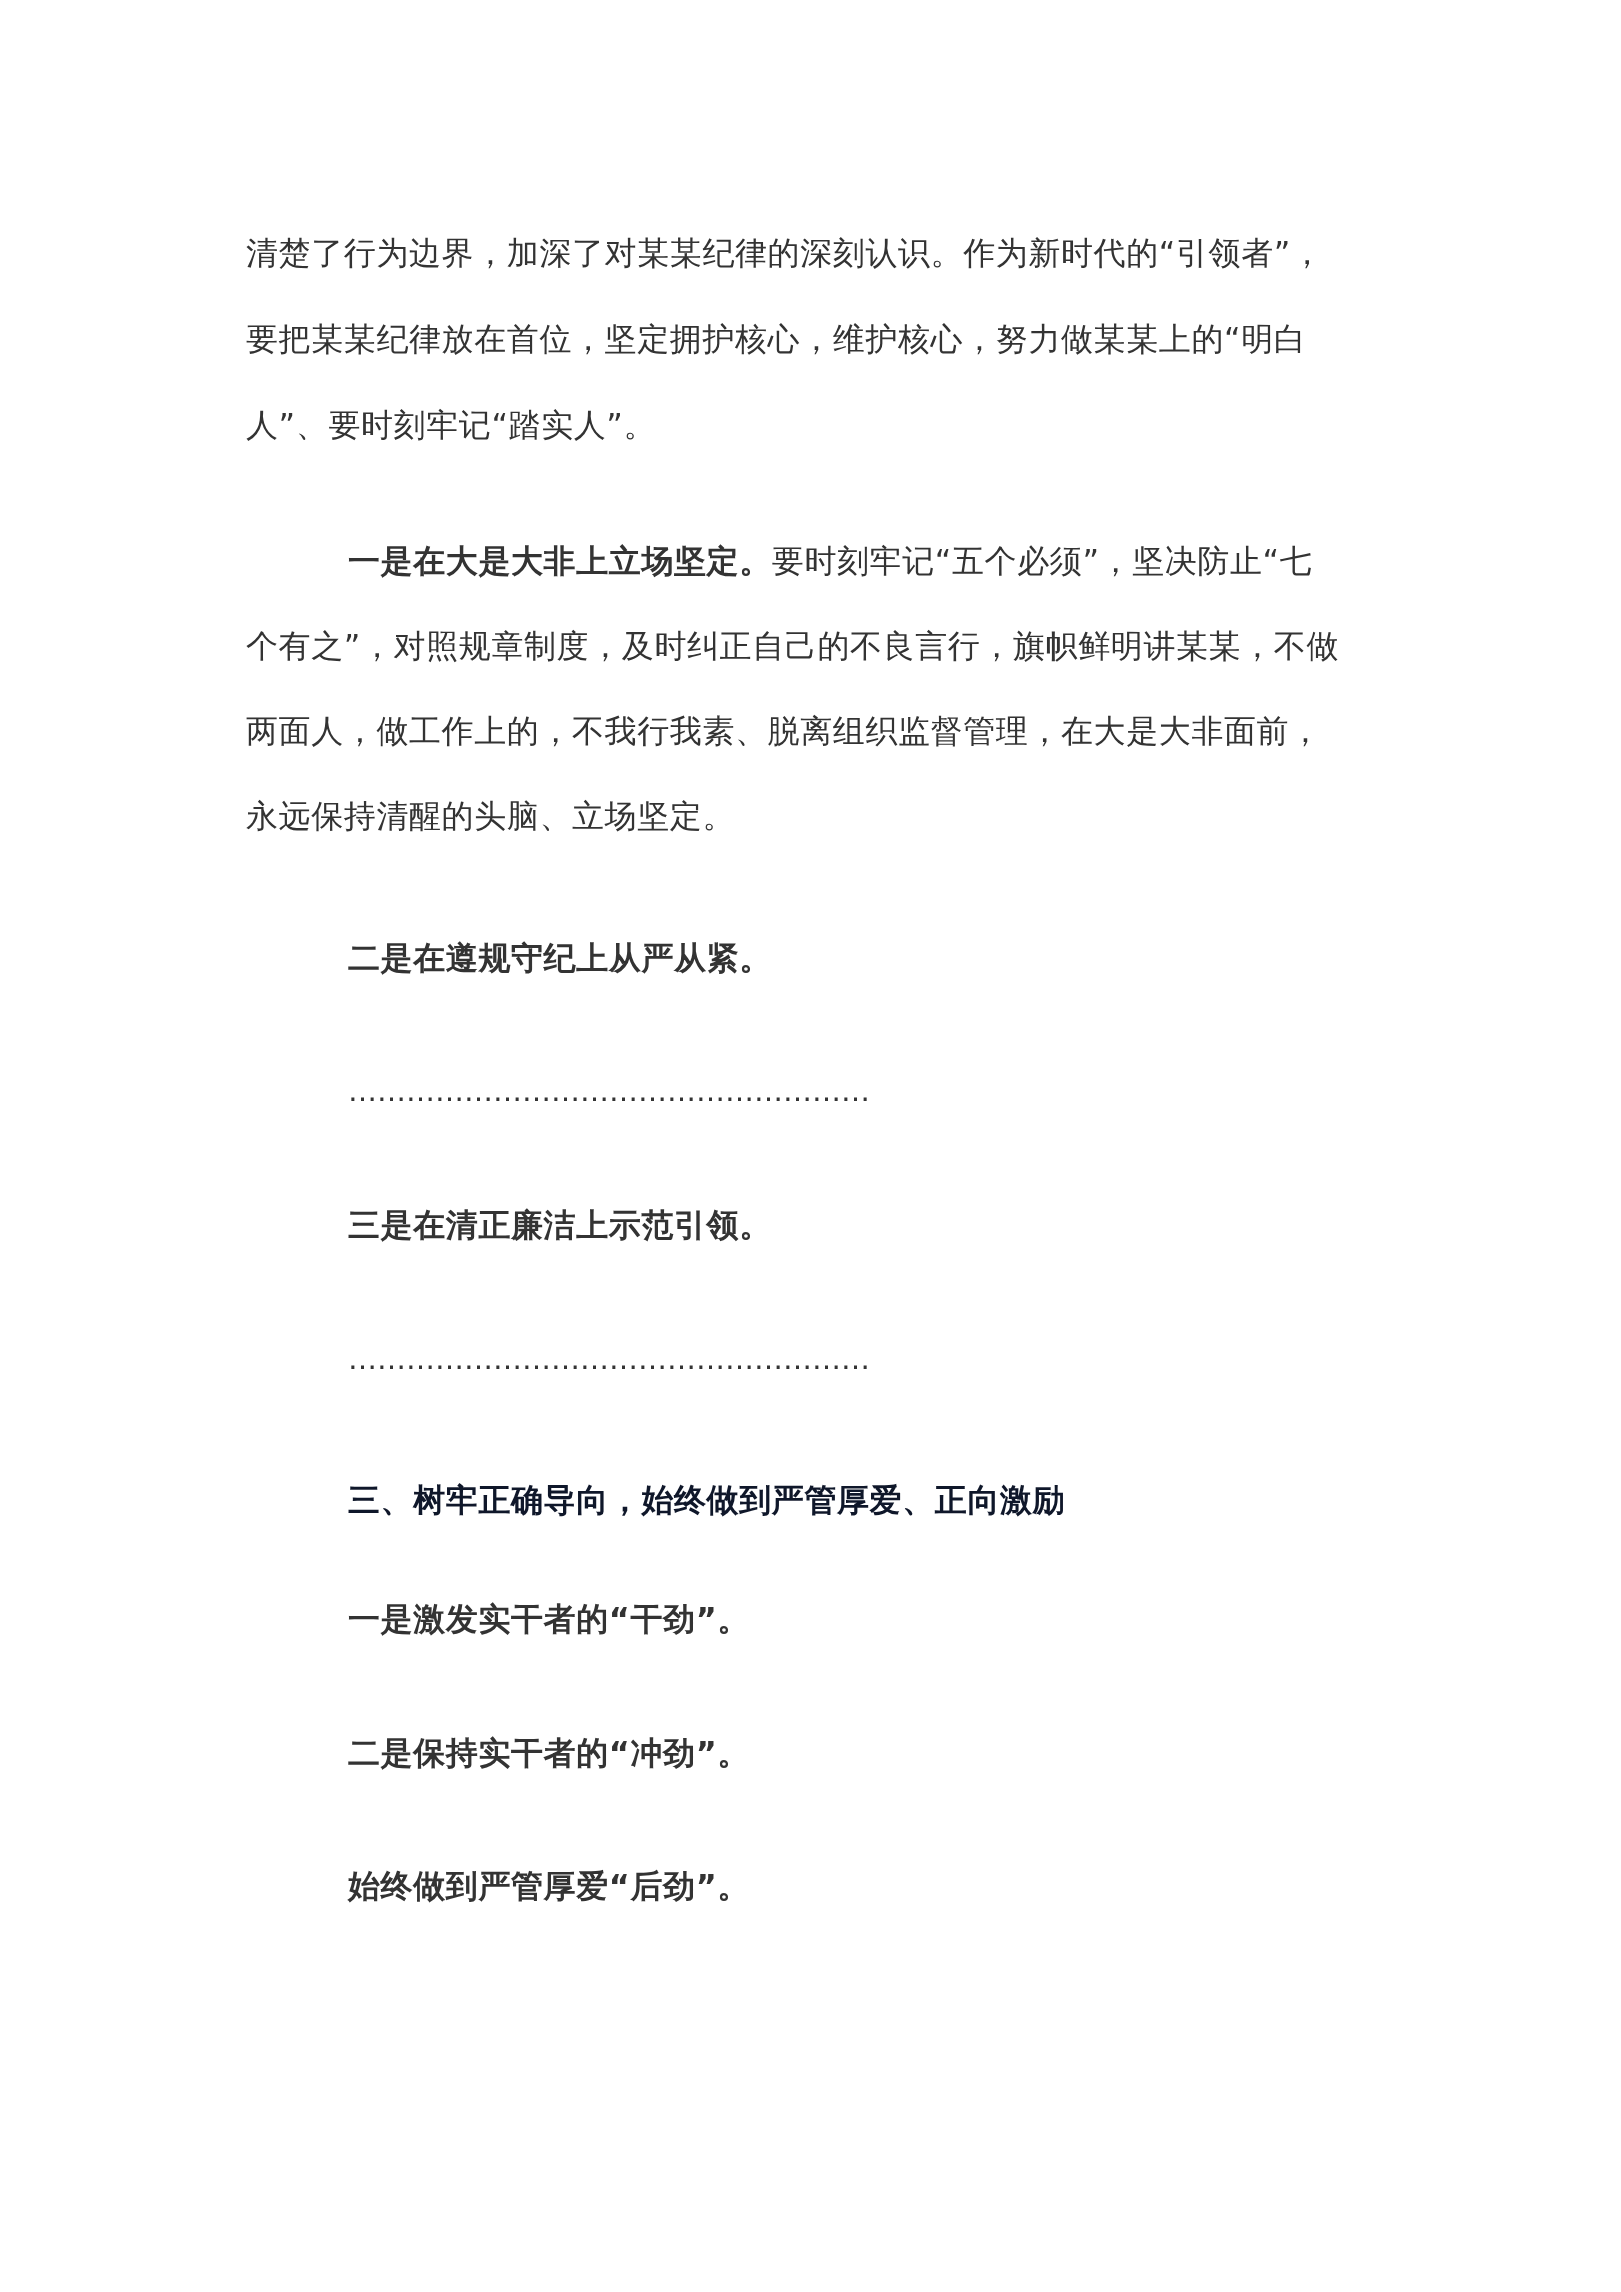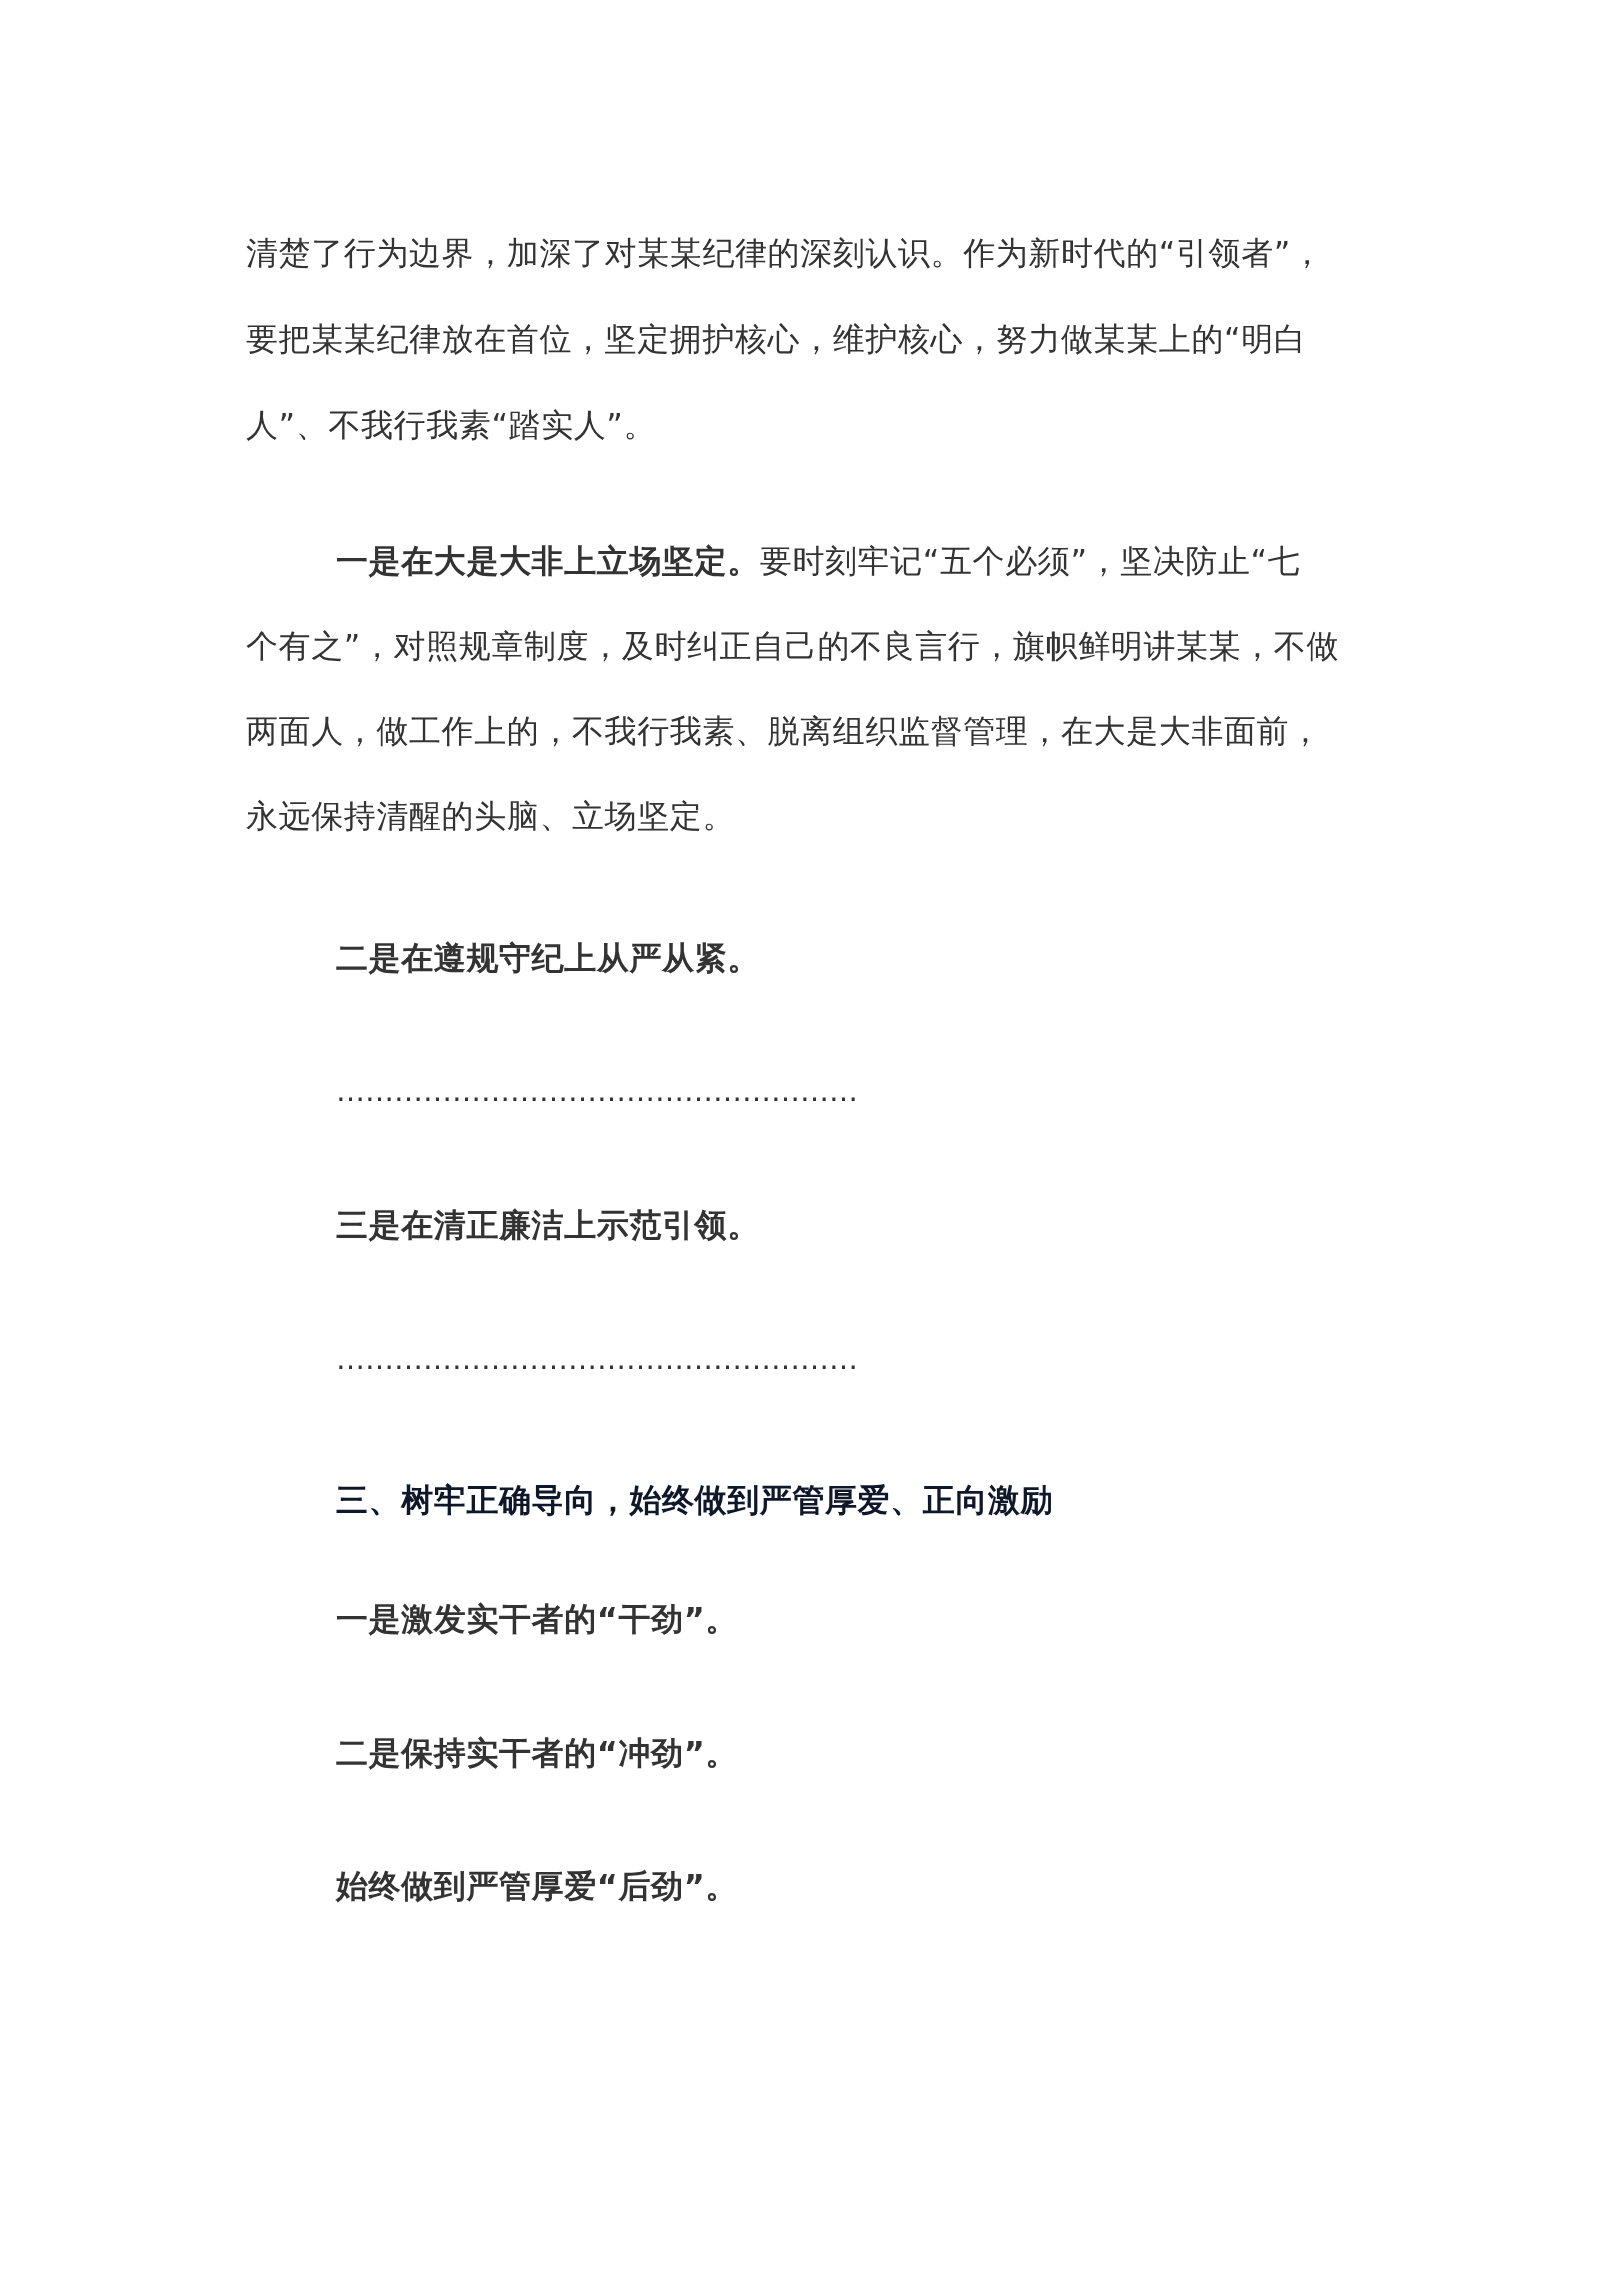--- a/index.html
+++ b/index.html
@@ -1,32 +1,32 @@
 <!DOCTYPE html>
 <html><head>
 <meta charset="utf-8">
 <style>
   html, body { margin: 0; padding: 0; background: #ffffff; }
   body { width: 1621px; height: 2293px; position: relative; overflow: hidden;
          font-family: "DejaVu Sans", "Liberation Sans", sans-serif; color: #333333; }
   .line { position: absolute; left: 246px; height: 49px; line-height: 49px;
           font-size: 32px; white-space: nowrap; margin-top: -24.5px; letter-spacing: 0.6px; }
-  .indent { left: 336px; }
+  .indent { left: 348px; }
   .bold { font-weight: bold; }
   .red { color: #0f172a; font-weight: bold; }
   .dots { letter-spacing: 0px; font-size: 29px; }
 </style>
 </head>
 <body>
 
 <div>
 
   <div class="line" style="top:253px">清楚了行为边界，加深了对某某纪律的深刻认识。作为新时代的“引领者”，</div>
   <div class="line" style="top:339px">要把某某纪律放在首位，坚定拥护核心，维护核心，努力做某某上的“明白</div>
-  <div class="line" style="top:425px">人”、不我行我素“踏实人”。</div>
+  <div class="line" style="top:425px">人”、要时刻牢记“踏实人”。</div>
 
   <div class="line indent" style="top:561px">
     <span class="bold">一是在大是大非上立场坚定。</span><span>要时刻牢记“五个必须”，坚决防止“七</span>
   </div>
   <div class="line" style="top:646px">个有之”，对照规章制度，及时纠正自己的不良言行，旗帜鲜明讲某某，不做</div>
   <div class="line" style="top:731px">两面人，做工作上的，不我行我素、脱离组织监督管理，在大是大非面前，</div>
   <div class="line" style="top:816px">永远保持清醒的头脑、立场坚定。</div>
 
   <div class="line indent bold" style="top:958px">二是在遵规守纪上从严从紧。</div>
   <div class="line indent dots" style="top:1091px">………………………………………………</div>

